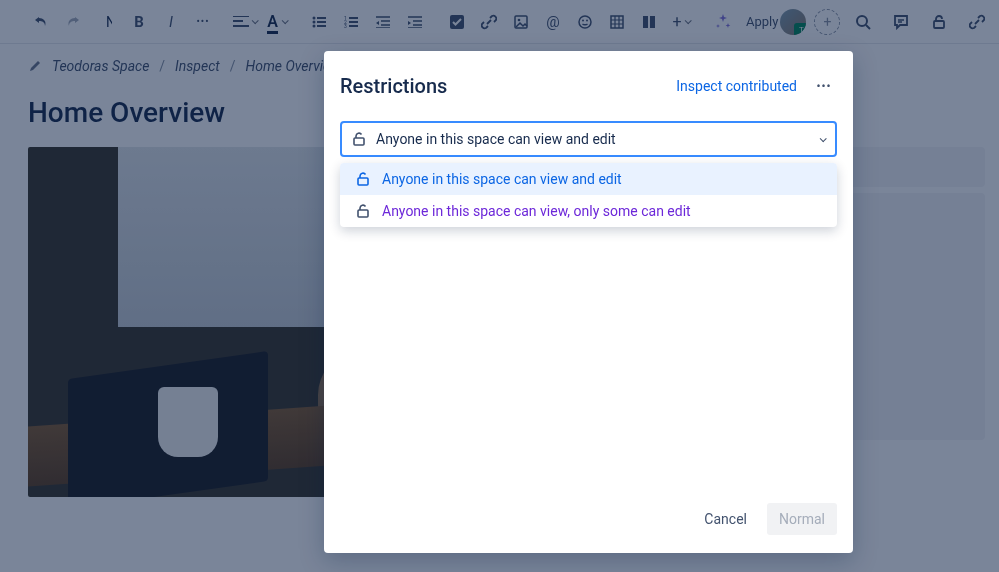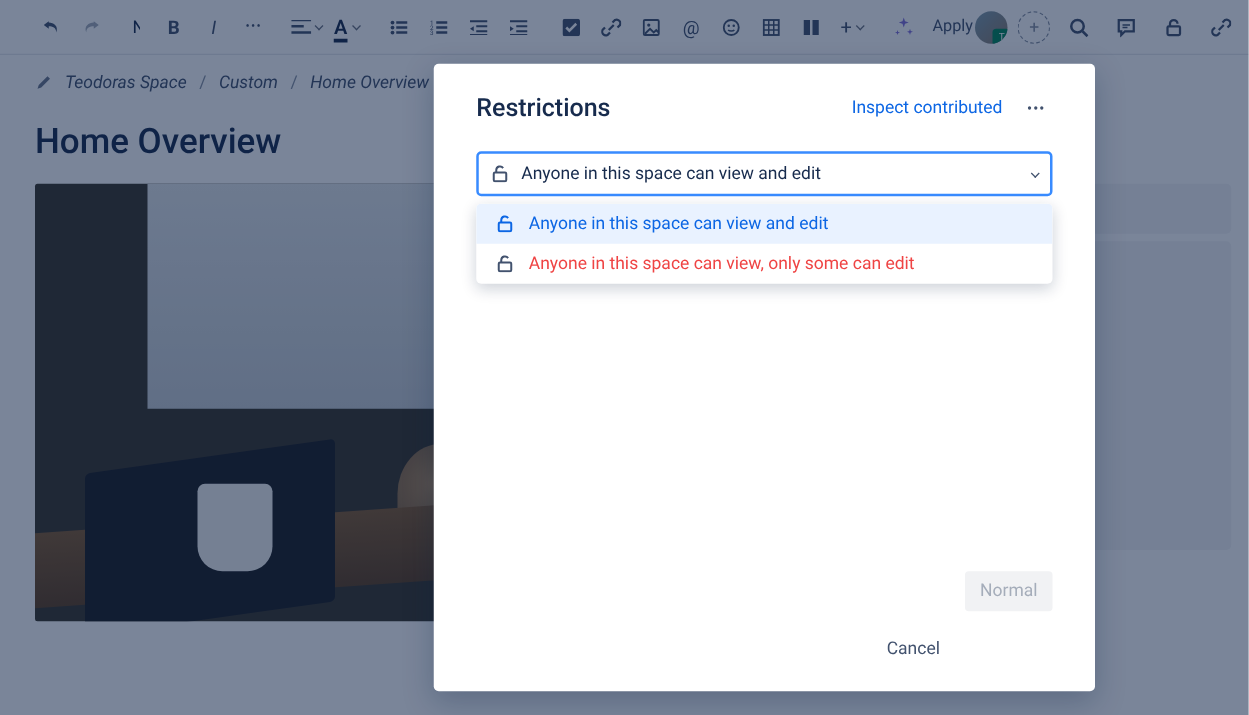--- a/index.html
+++ b/index.html
@@ -41,41 +41,41 @@
   .side { flex:1; display:flex; flex-direction:column; gap:6px; color:#172b4d; font-size:14px; }
   .side-box { background:#f4f5f7; padding:12px 14px; border-radius:4px; }
   .side-head-sm { color:#6b778c; font-size:13px; }
   .side-head { font-size:20px; font-weight:600; margin-top:4px; }
   .upd { margin-top:10px; }
   .upd a { color:#0c66e4; text-decoration:none; display:block; white-space:nowrap; overflow:hidden; }
   .upd .meta { font-size:11px; color:#6b778c; margin-top:2px; white-space:nowrap; overflow:hidden; }
 
   
   .overlay { position: absolute; inset: 0; background: rgba(9,30,66,0.54); }
-  .modal { position: absolute; top: 51px; left: 347px; width: 529px; height: 502px; background: #fff; border-radius: 4px; box-shadow: 0 8px 24px rgba(9,30,66,.25); padding: 22px 34px 18px; display: flex; flex-direction: column; }
+  .modal { position: absolute; top: 51px; left: 324px; width: 529px; height: 502px; background: #fff; border-radius: 4px; box-shadow: 0 8px 24px rgba(9,30,66,.25); padding: 22px 16px 18px; display: flex; flex-direction: column; }
   .modal-head { display: flex; align-items: center; justify-content: space-between; }
   .modal-title { font-size: 20px; font-weight: 500; color: #172b4d; }
   .modal-actions-top { display: flex; align-items: center; gap: 14px; }
   .link-btn { color: #0c66e4; font-size: 14px; background:none; border:none; cursor:pointer; }
   .head-more { width:26px; height:26px; display:flex; align-items:center; justify-content:center; cursor:pointer; font-weight:700; color:#42526e; letter-spacing:1px; font-size:11px; }
 
   .select { margin-top: 22px; border: 2px solid #388bff; border-radius: 4px; height: 36px; display: flex; align-items: center; padding: 0 10px; gap: 10px; cursor: pointer; }
   .select .sel-text { font-size: 14px; color: #172b4d; flex: 1; }
   .select .chev { border-color:#42526e; }
 
   .dropdown { margin-top: 6px; border-radius: 4px; box-shadow: 0 4px 12px rgba(9,30,66,.2); overflow:hidden; }
-  .dd-item { display: flex; align-items: center; gap: 12px; padding: 0 16px; height: 32px; font-size: 14px; color: #ef4444; cursor: pointer; }
+  .dd-item { display: flex; align-items: center; gap: 12px; padding: 0 16px; height: 32px; font-size: 14px; color: #6d28d9; cursor: pointer; }
   .dd-item.selected { background: #e9f2ff; color:#0c66e4; }
   .dd-item.selected .lock-icon svg path, .dd-item.selected .lock-icon svg rect { stroke:#0c66e4; }
   .lock-icon { width:14px; display:flex; }
   .lock-red svg path, .lock-red svg rect { stroke:#c9372c; fill:#c9372c; }
 
   .modal-footer { margin-top: auto; display: flex; justify-content: flex-end; gap: 8px; }
   .btn { height: 32px; padding: 0 12px; border-radius: 3px; font-size: 14px; cursor: pointer; border:none; background:none; }
-  .btn-cancel { color:#42526e;margin-top:46px; }
+  .btn-cancel { color:#42526e; }
   .btn-apply { background:#f1f2f4; color:#a5adba; }
 
   svg { display:block; }
 </style>
 </head>
 <body>
 
 <div class="app">
 
   <div class="toolbar">
@@ -242,21 +242,21 @@
     </div>
   </div>
 
   <div class="page">
     <div class="crumbs">
       <svg width="14" height="14" viewBox="0 0 14 14">
           <path d="M2 12l1-3 7-7 2 2-7 7-3 1z" fill="#6b778c"></path>
         </svg>
       <a href="#">Teodoras Space</a>
       <span class="sep">/</span>
-      <a href="#">Custom</a>
+      <a href="#">Inspect</a>
       <span class="sep">/</span>
       <a href="#">Home Overview</a>
     </div>
 
     <h1 class="title">Home Overview</h1>
 
     <div class="content-row">
       <div class="hero">
         <div class="window"></div>
           <div class="frame"></div>

